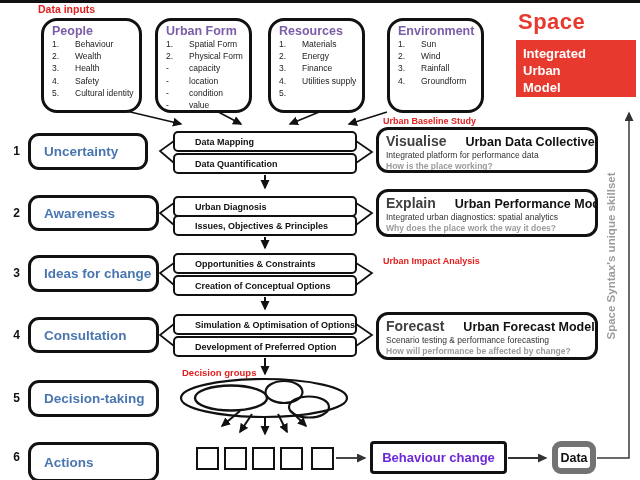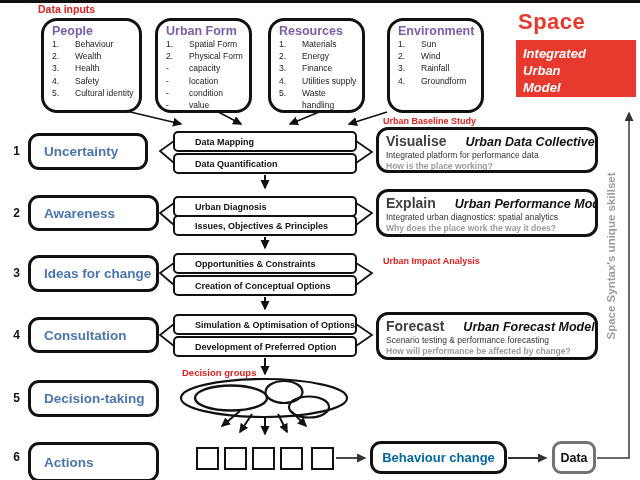--- a/index.html
+++ b/index.html
@@ -13,51 +13,51 @@
   .inputbox{border:3px solid #111;border-radius:16px;background:#fff;box-sizing:border-box;
             padding:3px 4px 2px 8px;overflow:hidden;}
   .inputbox .ihead{color:#7b5ea7;font-weight:bold;font-size:12.5px;line-height:14px;}
   .irow{display:flex;font-size:8.5px;line-height:12.2px;color:#222;}
   .irow .mk{width:16px;flex:0 0 16px;}
   .irow .tx{padding-left:7px;}
 
   
   .logo{color:#e8392e;font-size:22px;font-weight:bold;letter-spacing:0.5px;}
   .brandbox{background:#e8392e;color:#fff;font-weight:bold;font-size:13px;line-height:17px;
-            padding:5px 0 0 7px;box-sizing:border-box;font-style:italic;}
+            padding:5px 0 0 7px;box-sizing:border-box;}
 
   
   .stagenum{font-weight:bold;font-size:12px;color:#111;width:14px;text-align:right;}
   .stagebox{border:3px solid #111;border-radius:11px;background:#fff;box-sizing:border-box;
             display:flex;align-items:center;padding-left:13px;
             color:#4a76b0;font-weight:bold;font-size:13.5px;}
 
   
   .procbox{border:2px solid #111;border-radius:5px;background:#fff;box-sizing:border-box;
            display:flex;align-items:center;padding-left:20px;
            color:#111;font-weight:bold;font-size:9px;white-space:nowrap;}
 
   
   .modelbox{border:3px solid #111;border-radius:12px;background:#fff;box-sizing:border-box;
             padding:3px 7px;overflow:hidden;}
   .mline{white-space:nowrap;line-height:16px;}
   .mverb{color:#404040;font-weight:bold;font-size:14px;margin-right:19px;}
-  .mtitle{color:#111;font-weight:bold;font-size:12.5px;font-style:italic;}
+  .mtitle{color:#111;font-weight:bold;font-size:12.5px;}
   .mdesc{font-size:8.5px;line-height:11px;color:#333;}
   .mq{font-size:8.5px;line-height:11px;color:#9b9b9b;font-weight:bold;}
 
   .redlabel{color:#e02020;font-weight:bold;font-size:9px;white-space:nowrap;}
   .datainputs{font-size:10.5px;}
 
   .square{border:2.5px solid #111;background:#fff;box-sizing:border-box;width:23px;height:23px;}
 
-  .behaviourbox{border:3px solid #111;border-radius:11px;background:#fff;box-sizing:border-box;
+  .behaviourbox{border:3px solid #111;border-radius:4px;background:#fff;box-sizing:border-box;
                 display:flex;align-items:center;justify-content:center;
-                color:#0369a1;font-weight:bold;font-size:13px;}
-  .databox{border:3px solid #737373;border-radius:9px;background:#fff;box-sizing:border-box;
+                color:#6d28d9;font-weight:bold;font-size:13px;}
+  .databox{border:6px solid #737373;border-radius:9px;background:#fff;box-sizing:border-box;
            display:flex;align-items:center;justify-content:center;
            color:#111;font-weight:bold;font-size:12.5px;}
 
   .vtext{color:#9b9b9b;font-weight:bold;font-size:11.5px;white-space:nowrap;
          width:210px;text-align:center;transform:rotate(-90deg);}
   .bottomline{position:absolute;left:0;top:477;width:640px;height:3px;background:#111;}
 </style>
 </head>
 <body>
 
@@ -193,21 +193,20 @@
     <div class="irow">
         <span class="mk">3.</span>
         <span class="tx">Finance</span>
       </div>
     <div class="irow">
         <span class="mk">4.</span>
         <span class="tx">Utilities supply</span>
       </div>
     <div class="irow">
         <span class="mk">5.</span>
-        <span class="tx">Waste handling</span>
       </div>
   </div>
 
   <div class="abs inputbox z2" style="left:387px;top:18px;width:97px;height:95px;">
     <div class="ihead">Environment</div>
     <div class="irow">
         <span class="mk">1.</span>
         <span class="tx">Sun</span>
       </div>
     <div class="irow">

